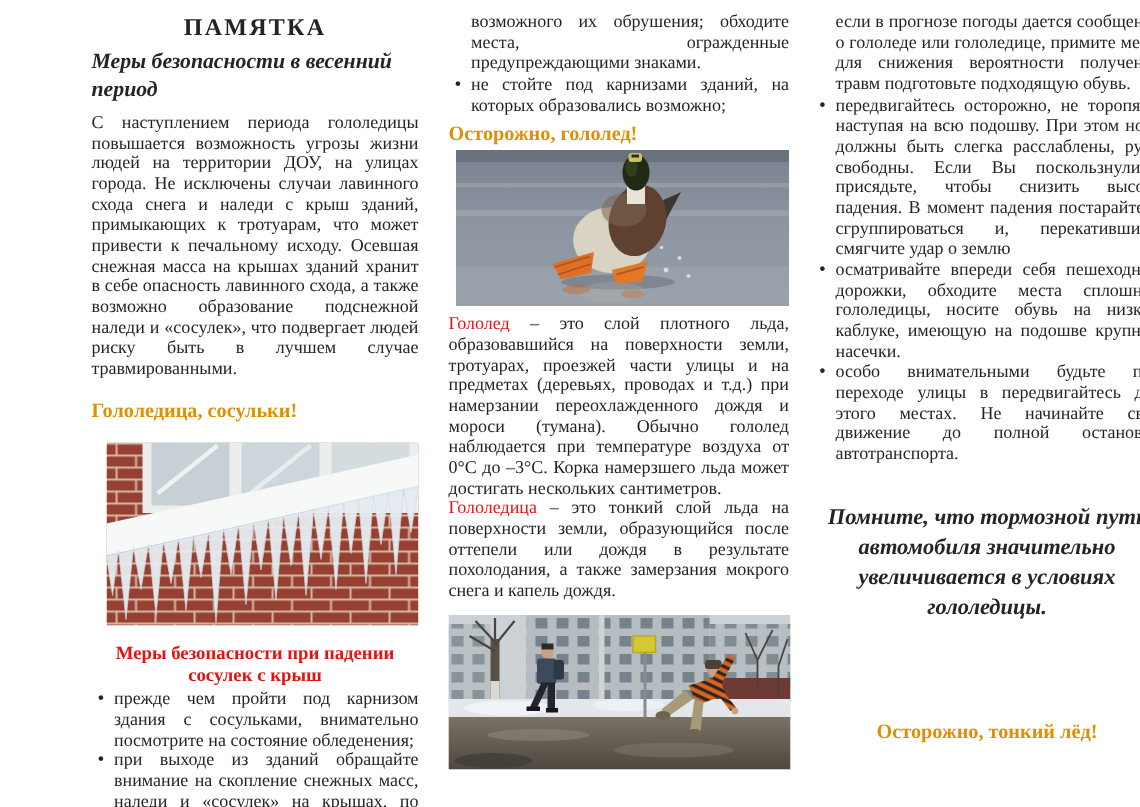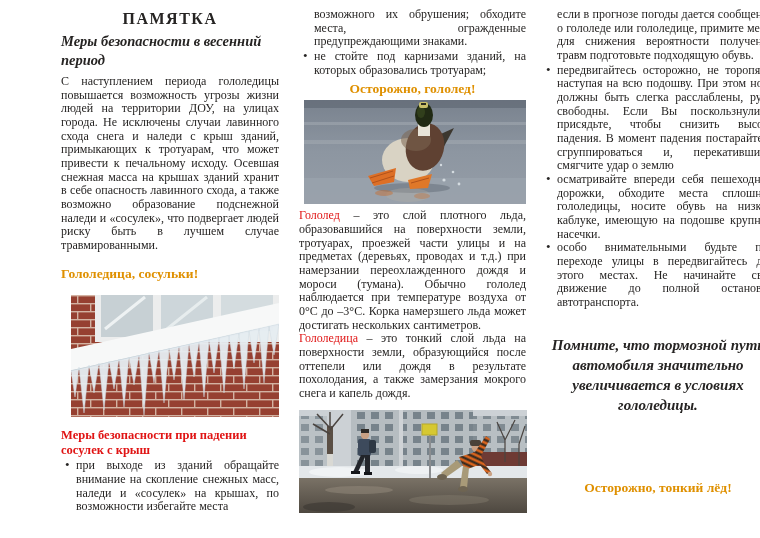--- a/index.html
+++ b/index.html
@@ -7,22 +7,22 @@
         font-family:"Liberation Serif", serif;color:#262423;margin-left:28px;}
   .col{position:absolute;top:8px;}
   .col1{left:33px;width:218px;}
   .col2{left:271px;width:227px;}
   .col3{left:514px;width:232px;}
   p{margin:0;font-size:12px;line-height:1.14;text-align:justify;}
   .title{text-align:center;font-weight:bold;font-size:16px;letter-spacing:1.5px;margin:2px 0 4px;}
   .subtitle{text-align:left;font-weight:bold;font-style:italic;font-size:14.5px;line-height:1.28;margin:0 0 6px;}
   .warning{font-weight:bold;font-size:13.5px;color:var(--orange);}
   .w-left{margin:13px 0 0 0;text-align:left;}
-  .w-center{text-align:center;margin:4px 0 3px;}
-  .red-heading{color:var(--red);font-weight:bold;font-size:12.5px;line-height:1.18;text-align:left;margin:11px 0 2px;}
+  .w-center{text-align:left;margin:4px 0 3px;}
+  .red-heading{color:var(--red);font-weight:bold;font-size:12.5px;line-height:1.18;text-align:center;margin:11px 0 2px;}
   ul{list-style:none;margin:1px 0 0;padding:0 0 0 15px;}
   li{position:relative;font-size:12px;line-height:1.14;text-align:justify;}
   li::before{content:"\2022";position:absolute;left:-11px;top:-1px;font-size:13px;}
   .hang{padding-left:15px;}
   figure{margin:0;}
   .photo{display:block;}
   .fig1{margin:13px 0 0 10px;}
   .fig2{margin:2px 0 0 5px;}
   .fig3{margin:9px 0 0 0;}
   .term{color:var(--red);}
@@ -69,28 +69,29 @@
         <path fill="#e6edf2" opacity="0.95" stroke="#cfdbe2" stroke-width="0.5" d="M0,76 L4,102 L8,72 L13,118 L18,70 L23,98 L28,68 L33,115 L38,66 L43,94 L48,64
              L53,112 L58,62 L63,90 L68,60 L73,120 L78,57 L83,88 L88,55 L93,108 L98,53
              L103,85 L108,51 L113,105 L118,49 L123,82 L128,47 L133,102 L138,45 L143,78 L148,43
              L153,98 L158,41 L163,74 L168,38 L173,94 L178,36 L183,68 L188,34 L193,88 L198,31
              L203,60 L208,29 Z"></path>
       </svg>
     </figure>
 
     <div class="red-heading">Меры безопасности при падении сосулек с крыш</div>
     <ul>
+      <li>прежде чем пройти под карнизом здания с сосульками, внимательно посмотрите на состояние обледенения;</li>
       <li>при выходе из зданий обращайте внимание на скопление снежных масс, наледи и «сосулек» на крышах, по возможности избегайте места</li>
     </ul>
   </div>
 
   <div class="col col2">
     <p class="hang">возможного их обрушения;  обходите места, огражденные предупреждающими знаками.</p>
     <ul>
-      <li>не стойте под карнизами зданий, на которых образовались тротуарам;</li>
+      <li>не стойте под карнизами зданий, на которых образовались возможно;</li>
     </ul>
     <div class="warning w-center">Осторожно, гололед!</div>
 
     <figure class="fig2">
       <svg class="photo" width="222" height="104" viewBox="0 0 222 104">
         <defs>
           <linearGradient id="duckbg" x1="0" y1="0" x2="0" y2="1">
             <stop offset="0" stop-color="#79828e"></stop>
             <stop offset="0.5" stop-color="#8d96a1"></stop>
             <stop offset="1" stop-color="#959da7"></stop>

